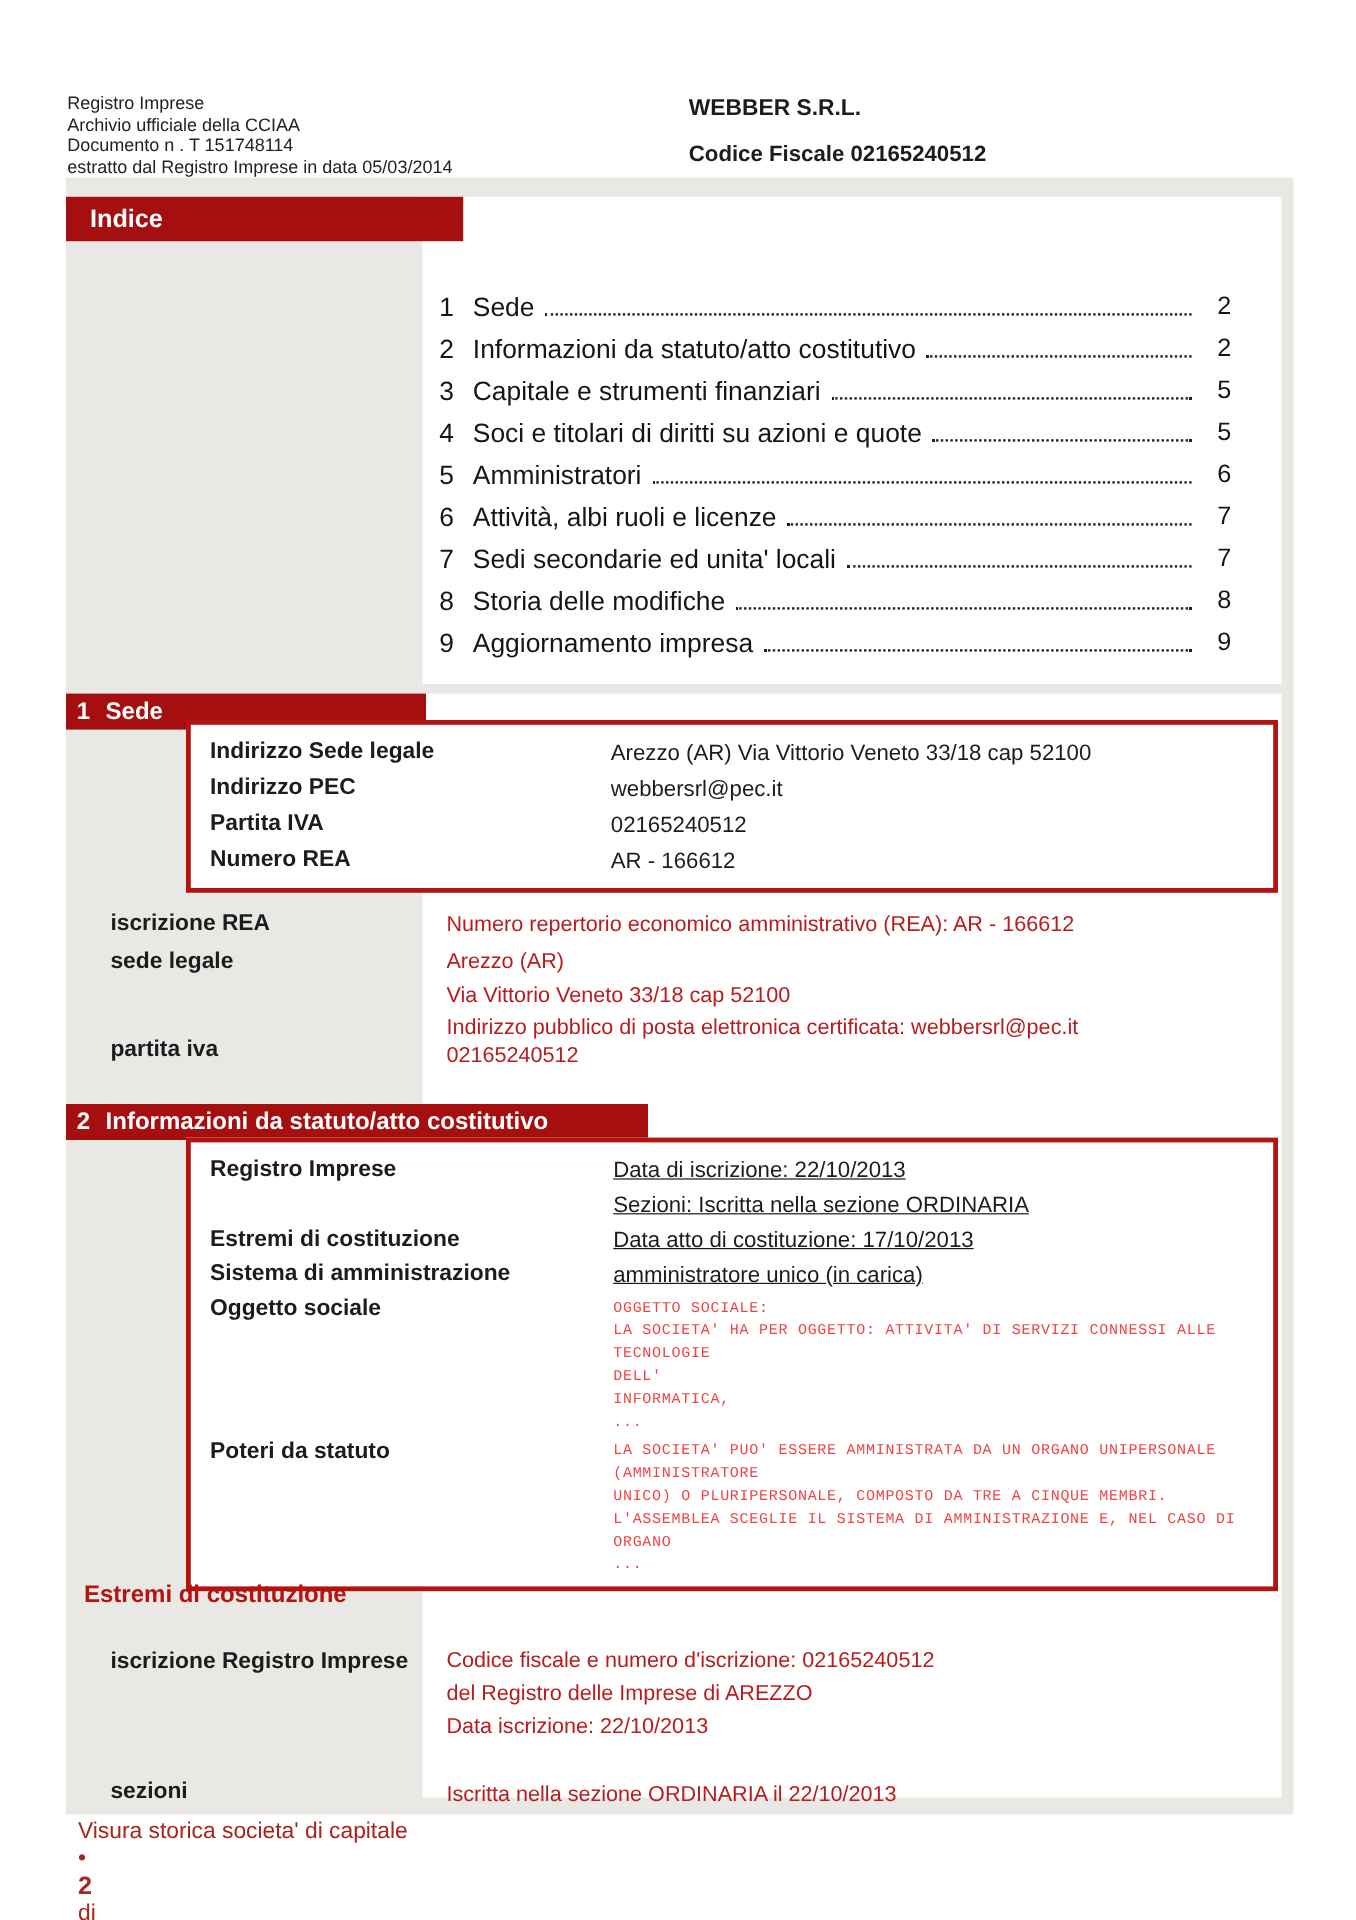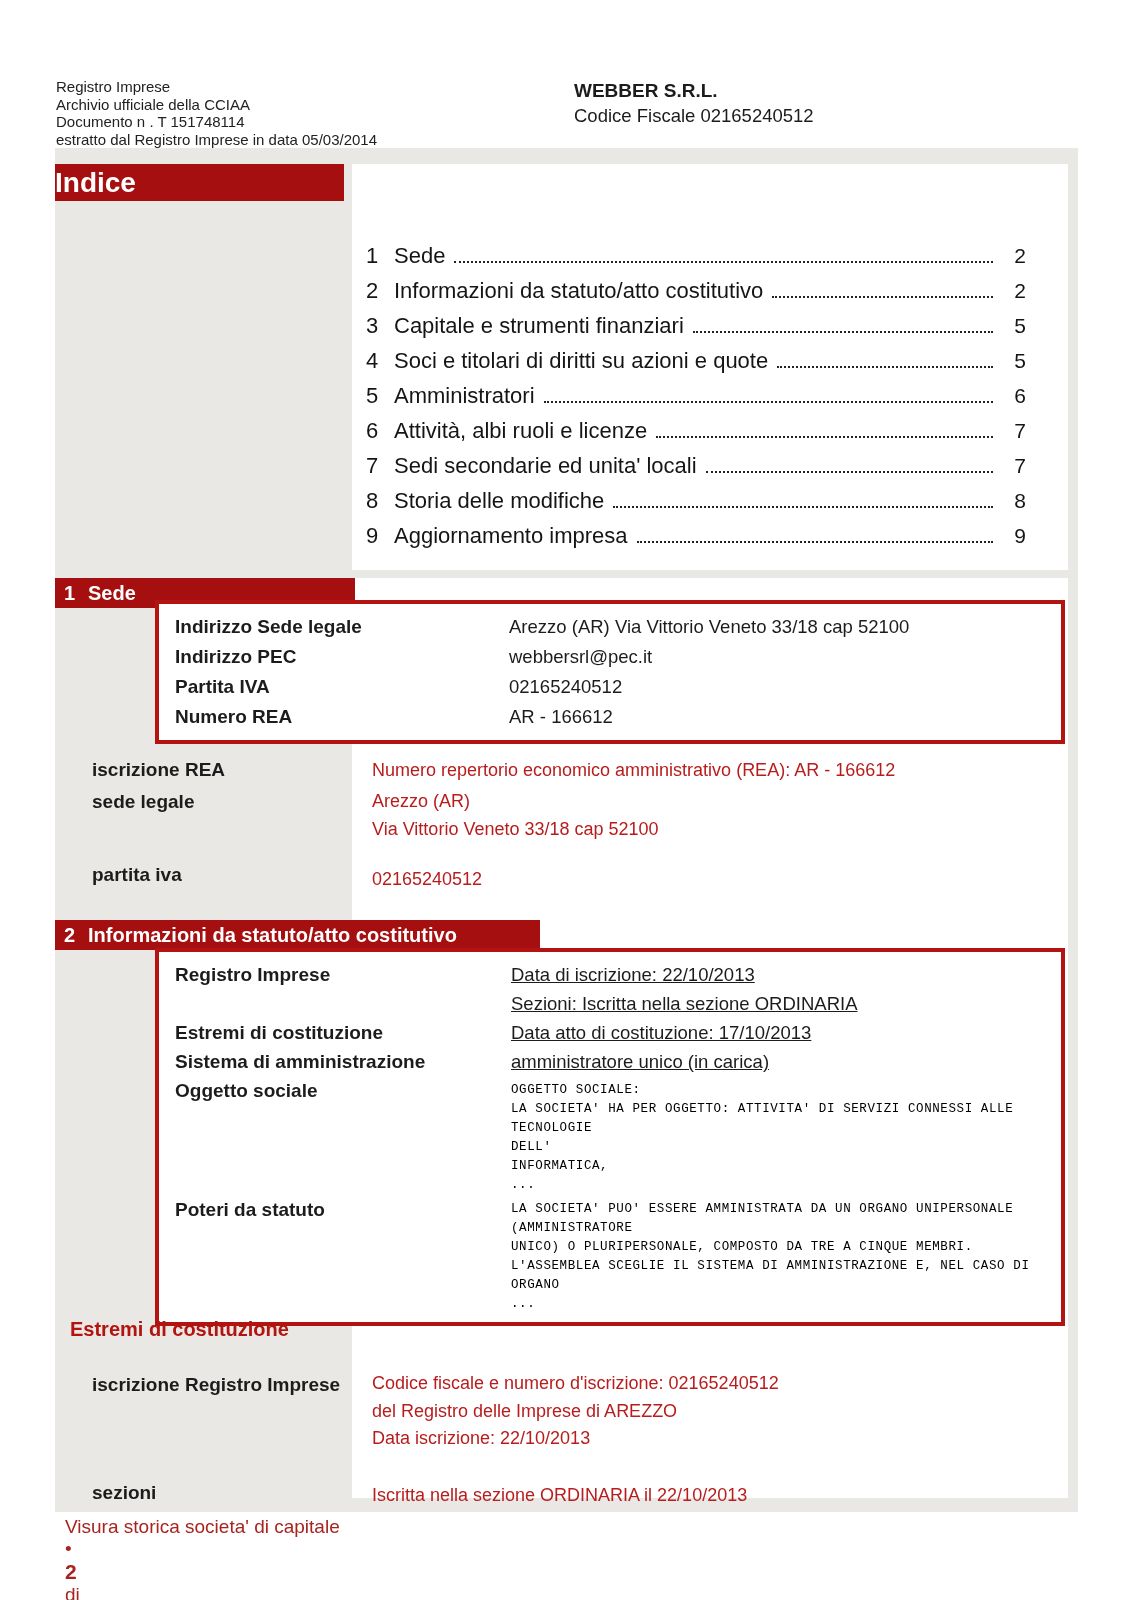--- a/index.html
+++ b/index.html
@@ -6,34 +6,34 @@
   body{
     width:1130px;height:1600px;position:relative;background:#ffffff;
     font-family:"Liberation Sans", sans-serif;color:#1c1c1c;
     -webkit-font-smoothing:antialiased;
   }
 
   
   .hdr-left{position:absolute;left:56px;top:78px;font-size:15px;line-height:17.5px;color:#222;}
   .hdr-right{position:absolute;left:574px;top:80px;}
   .company{font-size:19px;font-weight:700;}
-  .fiscal{font-size:18.5px;margin-top:3px;}
+  .fiscal{font-size:18.5px;margin-top:15px;font-weight:bold;}
 
   
   .gray-bg{position:absolute;left:55px;top:148px;width:1023px;height:1364px;background:#e9e8e5;}
 
   
   .panel{position:absolute;background:#ffffff;}
   .toc-panel{left:352px;top:164px;width:716px;height:406px;}
   .sec1-panel{left:352px;top:578px;width:716px;height:342px;}
   .sec2-panel{left:352px;top:920px;width:716px;height:578px;}
 
   
   .bar{position:absolute;background:#a50f0f;color:#ffffff;font-weight:700;display:flex;align-items:center;}
-  .indice-bar{left:55px;top:164px;width:289px;height:37px;font-size:28px;box-sizing:border-box;}
+  .indice-bar{left:55px;top:164px;width:331px;height:37px;font-size:21px;padding-left:20px;box-sizing:border-box;}
   .sec-bar{height:30px;font-size:20px;}
   .sec1-bar{left:55px;top:578px;width:300px;}
   .sec2-bar{left:55px;top:920px;width:485px;}
   .bar-num{margin-left:9px;min-width:15px;}
   .bar-title{margin-left:9px;white-space:nowrap;}
 
   
   .toc-list{position:absolute;left:366px;top:238px;width:660px;}
   .toc-row{display:flex;align-items:center;height:35px;font-size:22px;color:#151515;}
   .toc-num{width:28px;flex:0 0 auto;}
@@ -46,21 +46,21 @@
   .box1{left:155px;top:600px;width:902px;padding:8px 0;}
   .box2{left:155px;top:948px;width:902px;padding:8px 0;}
   .box-row{display:grid;grid-template-columns:310px 1fr;}
   .box2 .box-row{grid-template-columns:312px 1fr;}
   .box-label{padding-left:16px;font-weight:700;font-size:19px;line-height:30px;white-space:nowrap;}
   .box-val{font-size:18.5px;line-height:30px;margin-left:40px;}
   .box1 .box-val,.box1 .box-label{line-height:30px;}
   .box2 .reg-lines div{line-height:29px;text-decoration:underline;}
   .box2 .box-label{line-height:29px;}
   .mono{font-family:"Liberation Mono","DejaVu Sans Mono",monospace;font-size:12.5px;line-height:19px;
-        letter-spacing:0.6px;color:#000000;padding-top:5px;}
+        letter-spacing:0.6px;color:#ef4444;padding-top:5px;}
 
   
   .d-label{position:absolute;left:70px;font-weight:700;font-size:19px;white-space:nowrap;margin-left:22px;}
   .d-lines{position:absolute;left:372px;font-size:18px;line-height:27.5px;color:#b91c1c;}
   .sub-red{position:absolute;left:70px;font-size:20px;font-weight:700;color:#b3140f;}
 
   
   .footer{position:absolute;left:56px;top:1516px;display:flex;align-items:baseline;color:#a8241e;font-size:19px;flex-direction:column;}
   .f-bullet{margin-left:9px;}
   .f-page,.f-total{font-weight:700;font-size:21px;margin-left:8px;}
@@ -172,20 +172,21 @@
 
 <div class="d-label" style="top:759px">iscrizione REA</div>
 <div class="d-lines" style="top:757px">
   <div>Numero repertorio economico amministrativo (REA): AR - 166612</div>
 </div>
 
 <div class="d-label" style="top:791px">sede legale</div>
 <div class="d-lines" style="top:788px">
   <div>Arezzo (AR)</div>
   <div>Via Vittorio Veneto 33/18  cap 52100</div>
+  <div>Indirizzo pubblico di posta elettronica certificata: webbersrl@pec.it</div>
 </div>
 
 <div class="d-label" style="top:864px">partita iva</div>
 <div class="d-lines" style="top:866px">
   <div>02165240512</div>
 </div>
 
 <div class="bar sec-bar sec2-bar">
   <span class="bar-num">2</span>
   <span class="bar-title">Informazioni da statuto/atto costitutivo</span>

